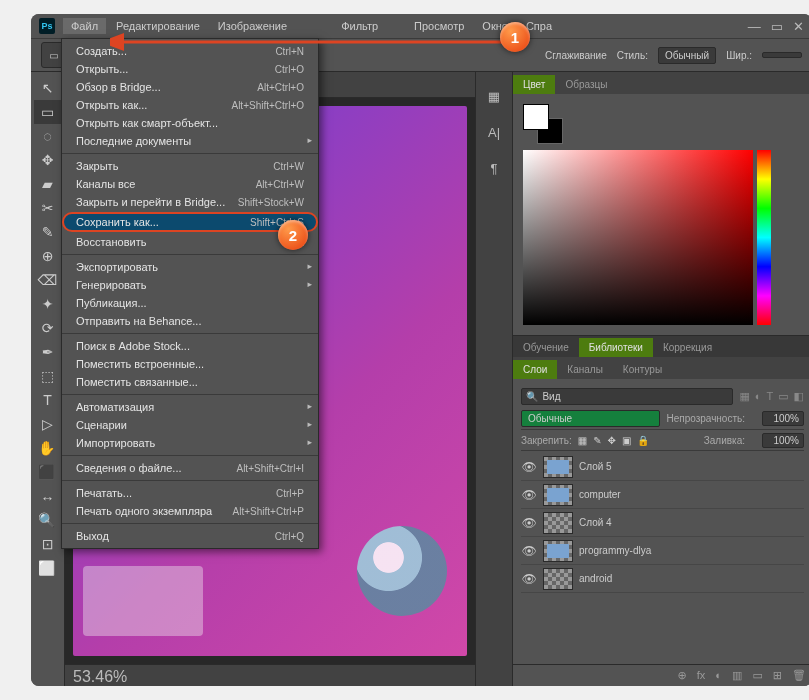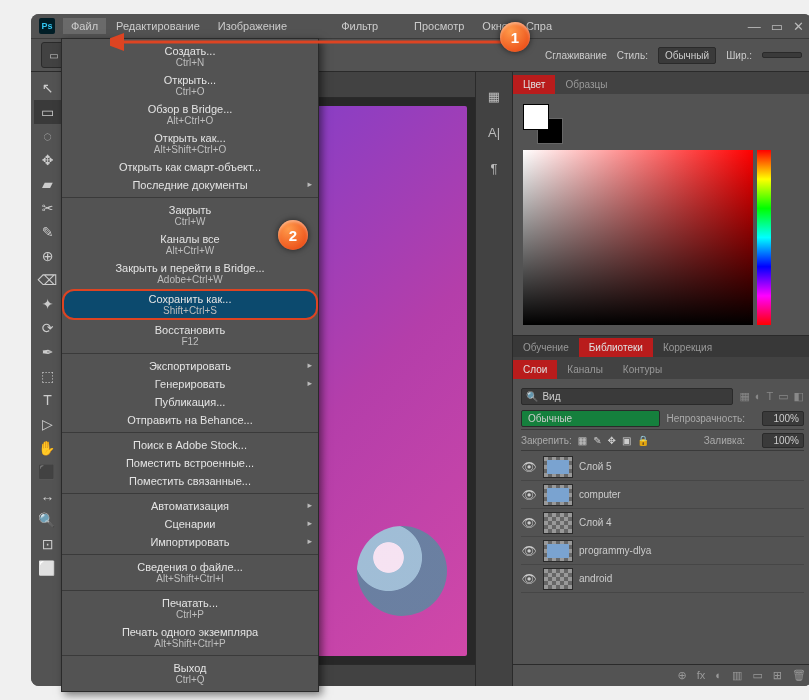--- a/index.html
+++ b/index.html
@@ -39,21 +39,21 @@
 
 .right { width: 337px; background: #535353; border-left: 1px solid #2a2a2a; display: flex; }
 .collapsed-dock { width: 37px; background: #424242; border-right: 1px solid #2a2a2a; display: flex; flex-direction: column; align-items: center; padding-top: 10px; gap: 8px; color: #bbb; font-size: 13px; }
 .collapsed-dock .dockicon { width: 28px; height: 28px; display: flex; align-items: center; justify-content: center; cursor: pointer; }
 .panels { flex: 1; display: flex; flex-direction: column; }
 
 
 .panel { background: #535353; }
 .panel-tabs { display: flex; height: 22px; background: #424242; font-size: 10px; color: #999; align-items: flex-end; }
 .ptab { padding: 4px 10px; cursor: pointer; }
-.ptab.active { background: #b91c1c; color: #e0e0e0; }
+.ptab.active { background: #4d7c0f; color: #e0e0e0; }
 .panel-body { padding: 10px; }
 .swatch-block { display: flex; gap: 8px; }
 .fg-bg { position: relative; width: 40px; height: 40px; }
 .fg { position: absolute; width: 26px; height: 26px; background: #fff; border: 1px solid #000; top: 0; left: 0; }
 .bg { position: absolute; width: 26px; height: 26px; background: #000; border: 1px solid #666; bottom: 0; right: 0; }
 .picker-row { display: flex; gap: 4px; align-items: stretch; }
 .picker { width: 230px; height: 175px; background: linear-gradient(to right, #fff, #f00); position: relative; }
 .picker::after { content: ""; position: absolute; inset: 0; background: linear-gradient(to bottom, rgba(0,0,0,0), #000); }
 .hue { width: 14px; height: 175px; background: linear-gradient(to bottom, #f00, #ff0, #0f0, #0ff, #00f, #f0f, #f00); }
 
@@ -72,21 +72,21 @@
 .layer-list { margin-top: 2px; }
 .layer-item { display: flex; align-items: center; height: 28px; gap: 6px; border-bottom: 1px solid #464646; }
 .eye { width: 16px; text-align: center; color: #ccc; font-size: 12px; }
 .thumb { width: 30px; height: 22px; background-image: linear-gradient(45deg,#666 25%,transparent 25%,transparent 75%,#666 75%),linear-gradient(45deg,#666 25%,#999 25%,#999 75%,#666 75%); background-size: 8px 8px; background-position: 0 0, 4px 4px; border: 1px solid #2a2a2a; position: relative; }
 .thumb.filled::after { content: ""; position: absolute; inset: 3px; background: #7aa3d0; }
 .layer-name { flex: 1; font-size: 10px; }
 .layer-footer { display: flex; gap: 10px; justify-content: flex-end; padding: 4px 6px; color: #999; font-size: 11px; border-top: 1px solid #2a2a2a; }
 
 
 .dropdown-menu { position: absolute; left: 61px; top: 38px; width: 258px; background: #535353; color: #e4e4e4; font-size: 11px; border: 1px solid #2a2a2a; box-shadow: 3px 3px 8px rgba(0,0,0,0.5); z-index: 100; padding: 3px 0; }
-.mi { display: flex; justify-content: space-between; padding: 3px 14px; cursor: pointer; align-items: center; position: relative; flex-direction: column; }
+.mi { display: flex; justify-content: space-between; padding: 3px 14px; cursor: pointer; align-items: center; position: relative; }
 .mi.highlight { background: #0c4a6e; border: 2px solid #d42; border-radius: 12px; margin: 1px 0; padding: 2px 12px; }
 .mi .sc { color: #bebebe; font-size: 10px; }
 .mi .sub::after { content: "▸"; position: absolute; right: 6px; font-size: 9px; color: #bbb; }
 .sep { height: 1px; background: #3a3a3a; margin: 3px 0; }
 
 
 .callout { position: absolute; width: 30px; height: 30px; border-radius: 50%; background: radial-gradient(circle at 35% 30%, #ff9a4a, #e73c0c); color: #fff; font-weight: bold; font-size: 15px; display: flex; align-items: center; justify-content: center; box-shadow: 0 0 6px rgba(0,0,0,0.6), inset 0 2px 3px rgba(255,255,255,0.4); z-index: 200; }
 .arrow1 { position: absolute; z-index: 190; pointer-events: none; }
 </style>
 </head>
@@ -300,21 +300,21 @@
     <div class="mi">
       <span>Закрыть</span>
       <span class="sc">Ctrl+W</span>
     </div>
     <div class="mi">
       <span>Каналы все</span>
       <span class="sc">Alt+Ctrl+W</span>
     </div>
     <div class="mi">
       <span>Закрыть и перейти в Bridge...</span>
-      <span class="sc">Adobe+Ctrl+W</span>
+      <span class="sc">Shift+Stock+W</span>
     </div>
     <div class="mi highlight">
       <span>Сохранить как...</span>
       <span class="sc">Shift+Ctrl+S</span>
     </div>
     <div class="mi">
       <span>Восстановить</span>
       <span class="sc">F12</span>
     </div>
     <div class="sep"></div>

